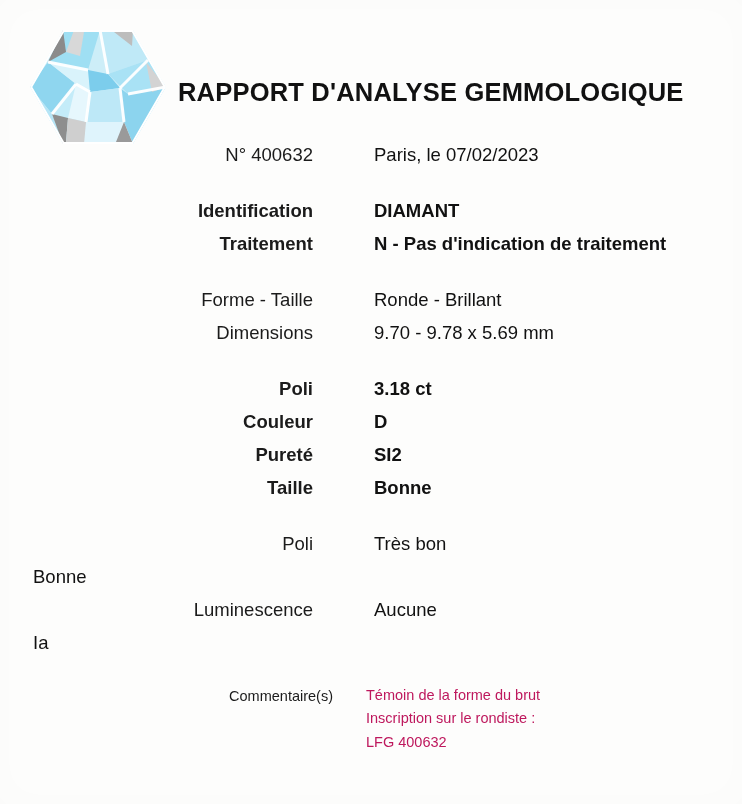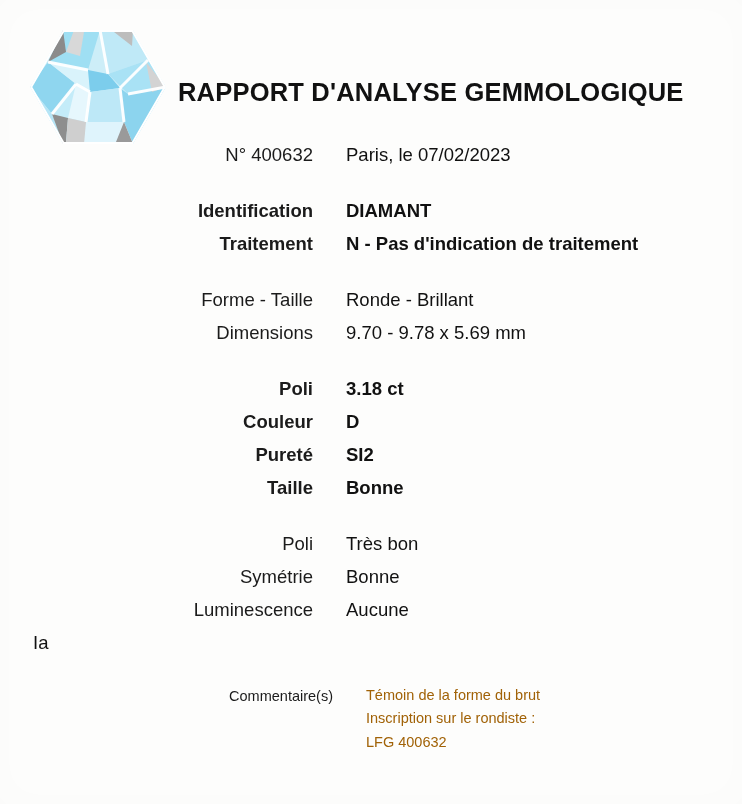--- a/index.html
+++ b/index.html
@@ -47,20 +47,21 @@
   
   .report {
     position: absolute;
     left: 0;
     top: 144px;
     width: 742px;
   }
   .row {
     display: flex;
     align-items: center;
+    gap: 28px;
   }
   .label {
     width: 313px;
     text-align: right;
     padding-right: 0;
     font-size: 18.5px;
     color: #1b1b1b;
     white-space: nowrap;
   }
   .value {
@@ -85,21 +86,21 @@
     width: 313px;
     text-align: right;
     line-height: 1.5;
     padding-top: 2px;
     padding-left: 20px;
   }
   .comments .clines {
     margin-left: 33px;
     font-size: 14.5px;
     line-height: 1.62;
-    color: #a16207;
+    color: #be185d;
   }
   .cline { white-space: nowrap; }
 
   
   .paper-edge {
     position: absolute;
     inset: 0;
     pointer-events: none;
     box-shadow: inset 0 0 40px rgba(0,0,0,0.012);
   }
@@ -205,21 +206,20 @@
       <div class="value">Bonne</div>
     </div>
 
     <div class="gap-lg"></div>
 
     <div class="row">
       <div class="label">Poli</div>
       <div class="value">Très bon</div>
     </div>
     <div class="row">
-      <div class="label">Symétrie</div>
       <div class="value">Bonne</div>
     </div>
     <div class="row">
       <div class="label">Luminescence</div>
       <div class="value">Aucune</div>
     </div>
     <div class="row">
       <div class="value">Ia</div>
     </div>
 

